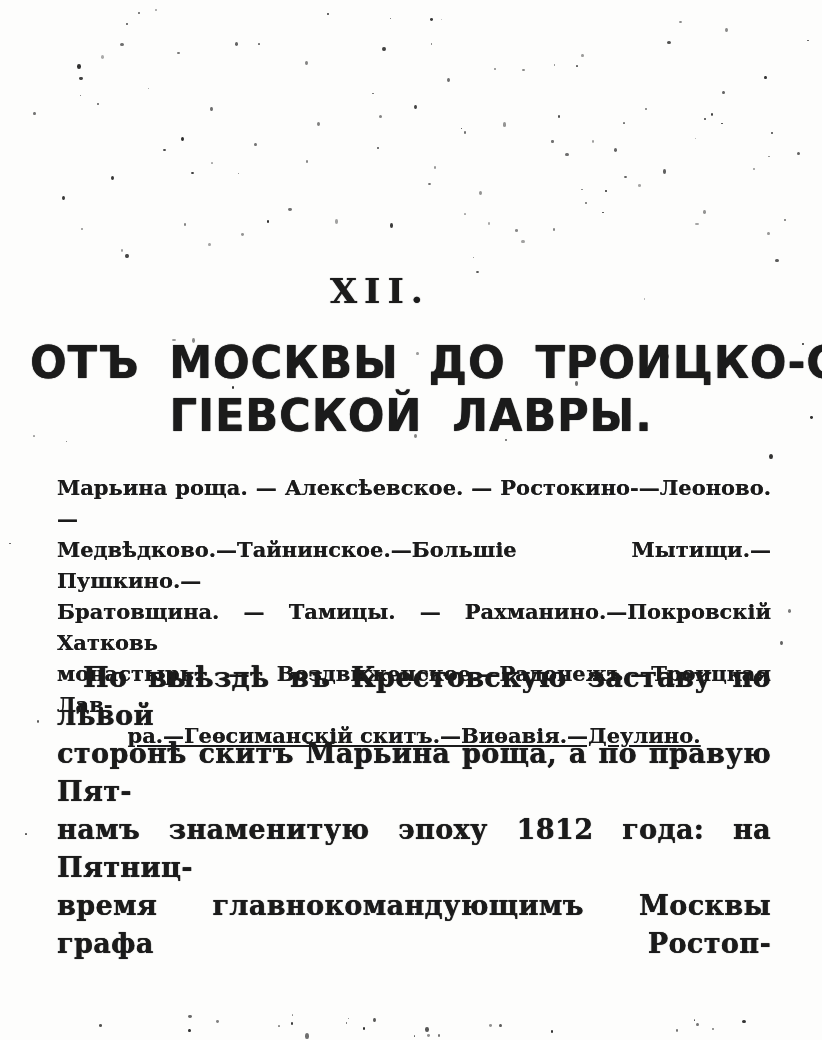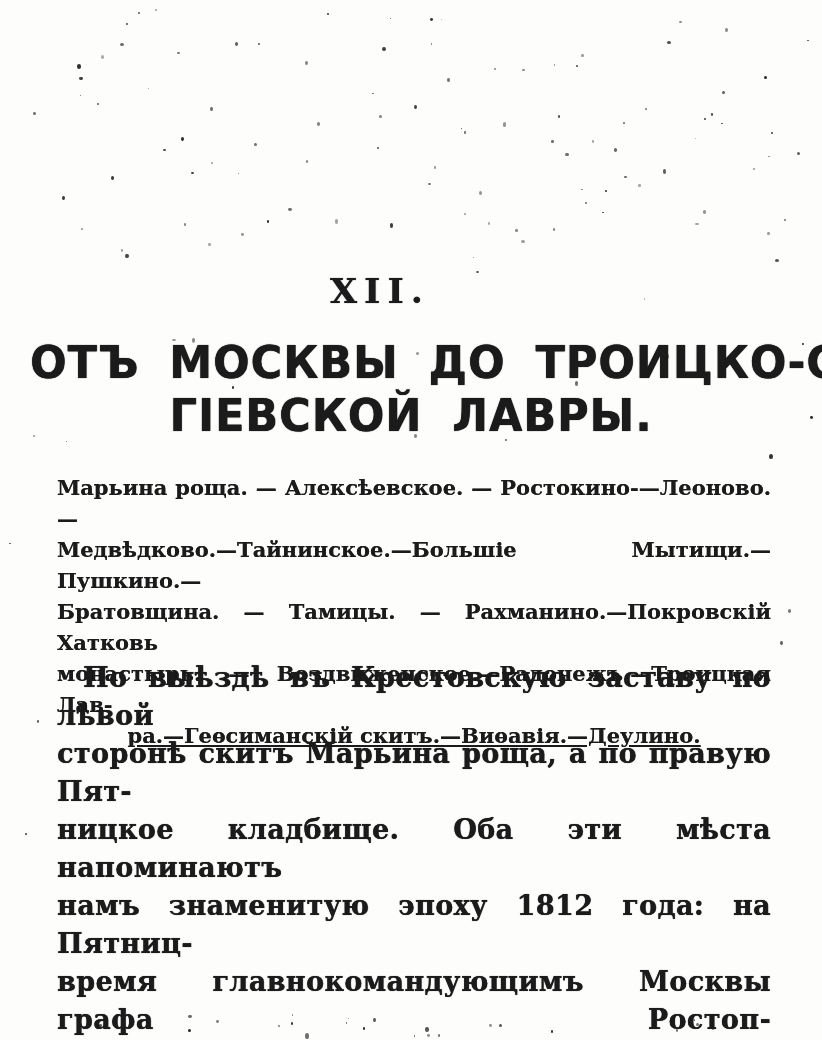--- a/index.html
+++ b/index.html
@@ -254,19 +254,18 @@
     <div class="subtitle-line">Марьина роща. — Алексѣевское. — Ростокино-—Леоново.—</div>
     <div class="subtitle-line">Медвѣдково.—Тайнинское.—Большіе Мытищи.—Пушкино.—</div>
     <div class="subtitle-line">Братовщина. — Тамицы. — Рахманино.—Покровскій Хатковь</div>
     <div class="subtitle-line">монастырь. — Воздвиженское.—Радонежъ.—Троицкая Лав-</div>
     <div class="subtitle-line centered">ра.—Геѳсиманскій скитъ.—Виѳавія.—Деулино.</div>
   </div>
 
   <div class="body-block">
     <div class="body-line first">По выѣздѣ въ Крестовскую заставу по лѣвой</div>
     <div class="body-line">сторонѣ скитъ Марьина роща, а по правую Пят-</div>
-    <div class="body-line">ницкое кладбище. Оба эти мѣста напоминаютъ</div>
     <div class="body-line">намъ знаменитую эпоху 1812 года: на Пятниц-</div>
     <div class="body-line">время главнокомандующимъ Москвы графа Ростоп-</div>
 
   </div>
 
 </div>
 
 </body></html>

